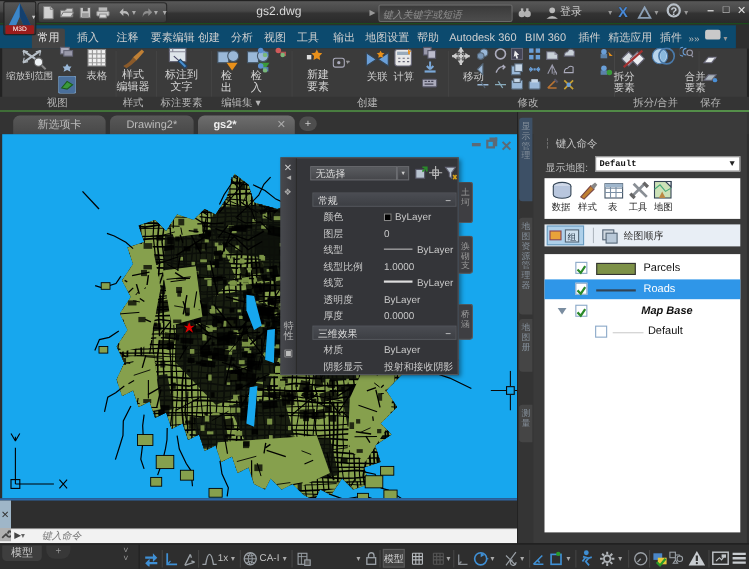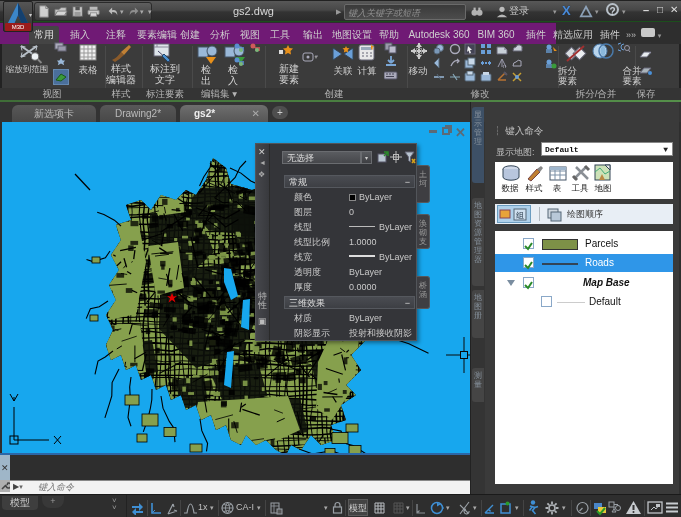--- a/index.html
+++ b/index.html
@@ -3,21 +3,21 @@
 *{margin:0;padding:0;box-sizing:border-box}
 body{width:681px;height:517px;position:relative;font-family:"Liberation Sans",sans-serif;background:#2e2e2e;overflow:hidden}
 .abs{position:absolute}
 
 #titlebar{left:0;top:0;width:681px;height:22px;background:linear-gradient(#585858,#474747 45%,#333 55%,#2a2a2a);border-top:1px solid #222;border-bottom:1px solid #1c4f1c}
 .qat-ic{position:absolute;top:4px;width:14px;height:13px;opacity:.85}
 #title-text{position:absolute;left:233px;top:4px;color:#d9d9d9;font-size:11px}
 #searchbox{position:absolute;left:344px;top:3px;width:122px;height:16px;background:linear-gradient(#3a3a3a,#4c4c4c);border:1px solid #6a6a6a;border-radius:2px;color:#8f8f8f;font-style:italic;font-size:9px;padding:2px 3px}
 .tbtn{position:absolute;top:3px;color:#c9c9c9;font-size:11px}
 
-#tabrow{left:0;top:23px;width:556px;height:21px;background:#701a75}
+#tabrow{left:0;top:23px;width:669px;height:21px;background:#0c4a6e}
 .rtab{position:absolute;top:3px;height:18px;line-height:18px;color:#cfcfcf;font-size:10px;white-space:nowrap}
 .rtab.active{background:#444;color:#e4e4e4;padding:0 5px;border-radius:2px 2px 0 0}
 
 #ribbon{left:0;top:44px;width:681px;height:56px;background:#3b3b3b;border-left:2px solid #222;border-right:2px solid #222}
 #panelrow{left:0;top:88px;width:681px;height:12px;background:#343434}
 .plabel{position:absolute;top:0;height:12px;line-height:11px;color:#b5b5b5;font-size:9.5px;text-align:center;white-space:nowrap;transform:translateX(-50%)}
 .psep{position:absolute;top:2px;height:52px;width:1px;background:#2a2a2a;border-right:1px solid #4a4a4a}
 #greenline{left:0;top:100px;width:681px;height:2px;background:linear-gradient(90deg,#3f6d37,#55904a)}
 
 #filetabs{left:0;top:102px;width:681px;height:20px;background:#333}
@@ -254,21 +254,21 @@
     </svg>
     <svg style="position:absolute;left:384px;top:71px" width="14" height="9" viewBox="0 0 14 9">
       <rect x="0" y="1" width="13" height="7" rx="1" fill="#aab" stroke="#556"></rect>
       <path d="M2 3 h2 M5 3 h2 M8 3 h2 M2 5.5 h8" stroke="#445"></path>
     </svg>
     <svg style="position:absolute;left:408px;top:43px" width="22" height="16" viewBox="0 0 22 16">
       <path d="M11 0 v16 M3 8 h16" stroke="#ccc" stroke-width="2"></path>
       <path d="M11 0 l-3 4 h6 Z M11 16 l-3 -4 h6 Z M3 8 l4 -3 v6 Z M19 8 l-4 -3 v6 Z" fill="#ccc"></path>
       <rect x="8.5" y="5.5" width="5" height="5" fill="none" stroke="#888"></rect>
     </svg>
-    <div style="position:absolute;left:396px;top:65px;width:44px;text-align:center;font-size:9.5px;color:#cfcfcf;line-height:11px">移动</div>
+    <div style="position:absolute;left:396px;top:65px;width:44px;text-align:right;font-size:9.5px;color:#cfcfcf;line-height:11px">移动</div>
     <svg style="position:absolute;left:433px;top:43px" width="12" height="12" viewBox="0 0 12 12">
       <circle cx="7" cy="5" r="3.5" fill="#9ab8d8" stroke="#567"></circle>
       <circle cx="4" cy="8" r="3" fill="#7a98b8" stroke="#567"></circle>
     </svg>
     <svg style="position:absolute;left:433px;top:57px" width="12" height="12" viewBox="0 0 12 12">
       <path d="M6 1 L6 11 L1 6 Z" fill="#9ab8d8" stroke="#567"></path>
     </svg>
     <svg style="position:absolute;left:433px;top:71px" width="12" height="12" viewBox="0 0 12 12">
       <path d="M1 6 h10" stroke="#9ab8d8" stroke-width="1.5"></path>
       <path d="M4 3 l4 6" stroke="#567"></path>

